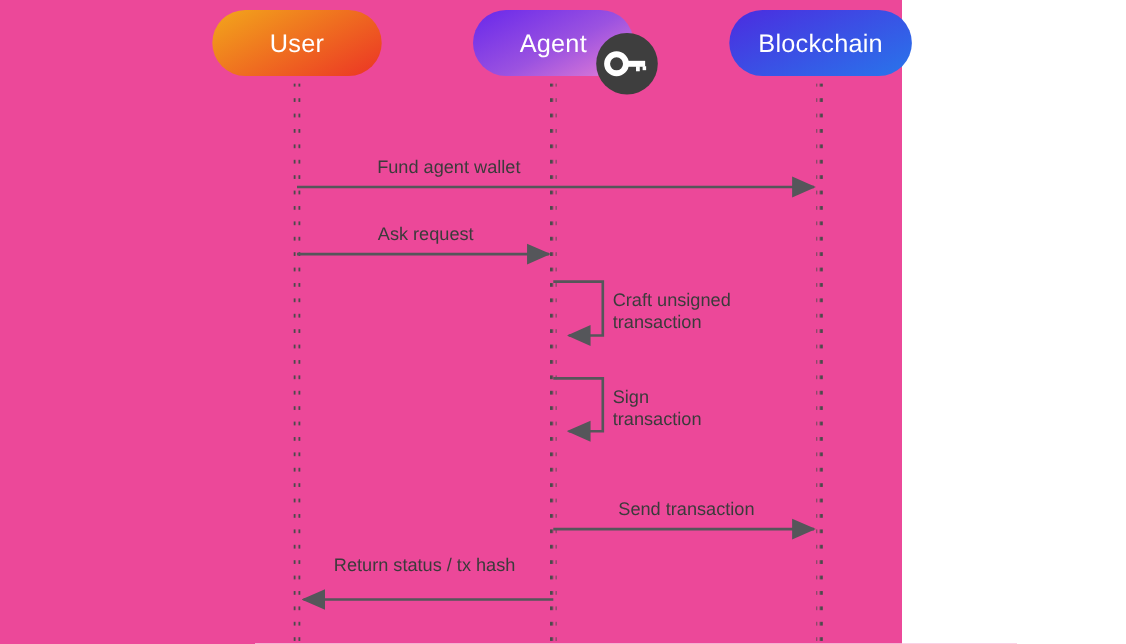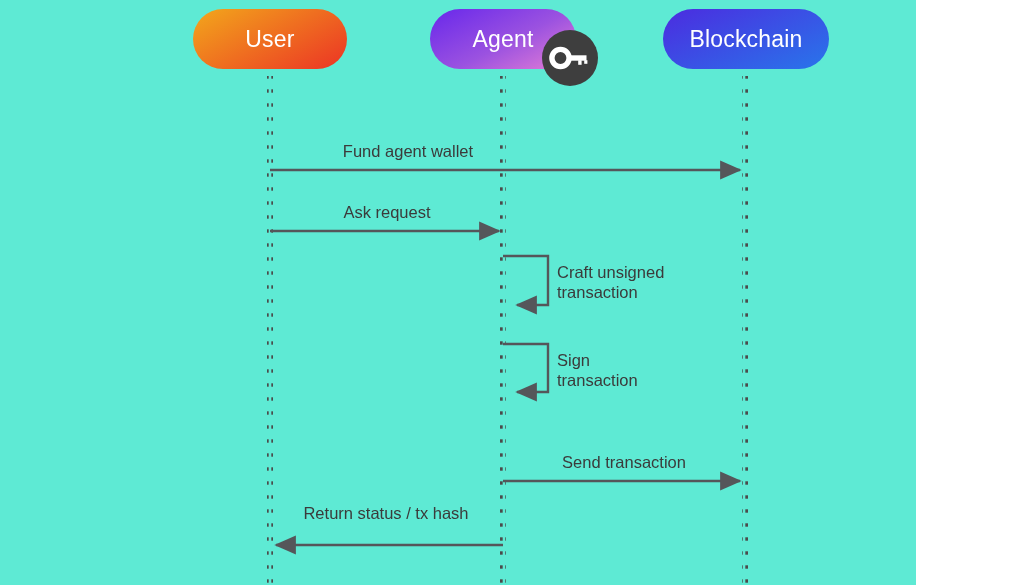--- a/index.html
+++ b/index.html
@@ -9,23 +9,23 @@
   }
   body {
     width: 1024px;
     height: 585px;
     overflow: hidden;
     font-family: "Liberation Sans", sans-serif;
     position: relative;
   }
   #canvas {
     position: relative;
-    width: 916px;
+    width: 820px;
     height: 585px;
-    background: #5eead4;
+    background: #ec4899;
   }
   svg.diagram {
     position: absolute;
     left: 0;
     top: 0;
     width: 1024px;
     height: 585px;
     display: block;
   }
   .pill-label {

